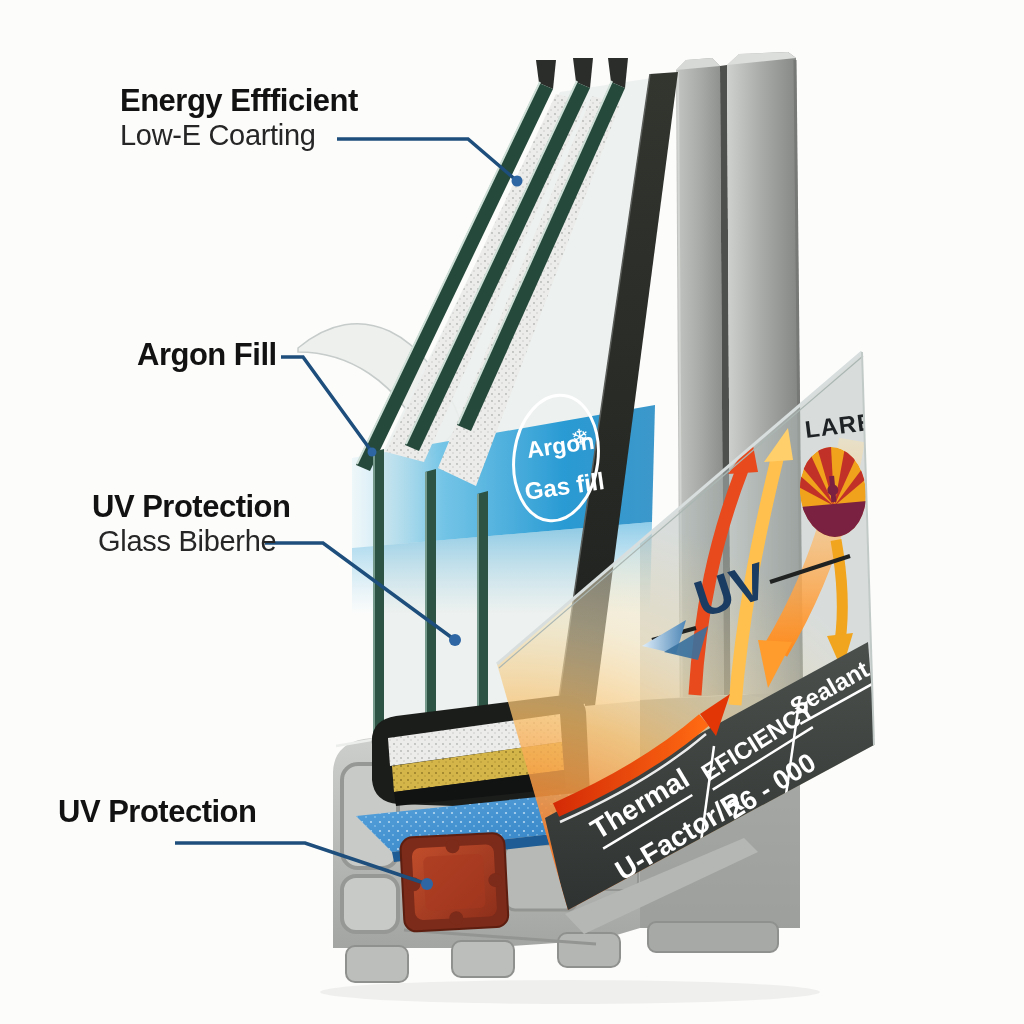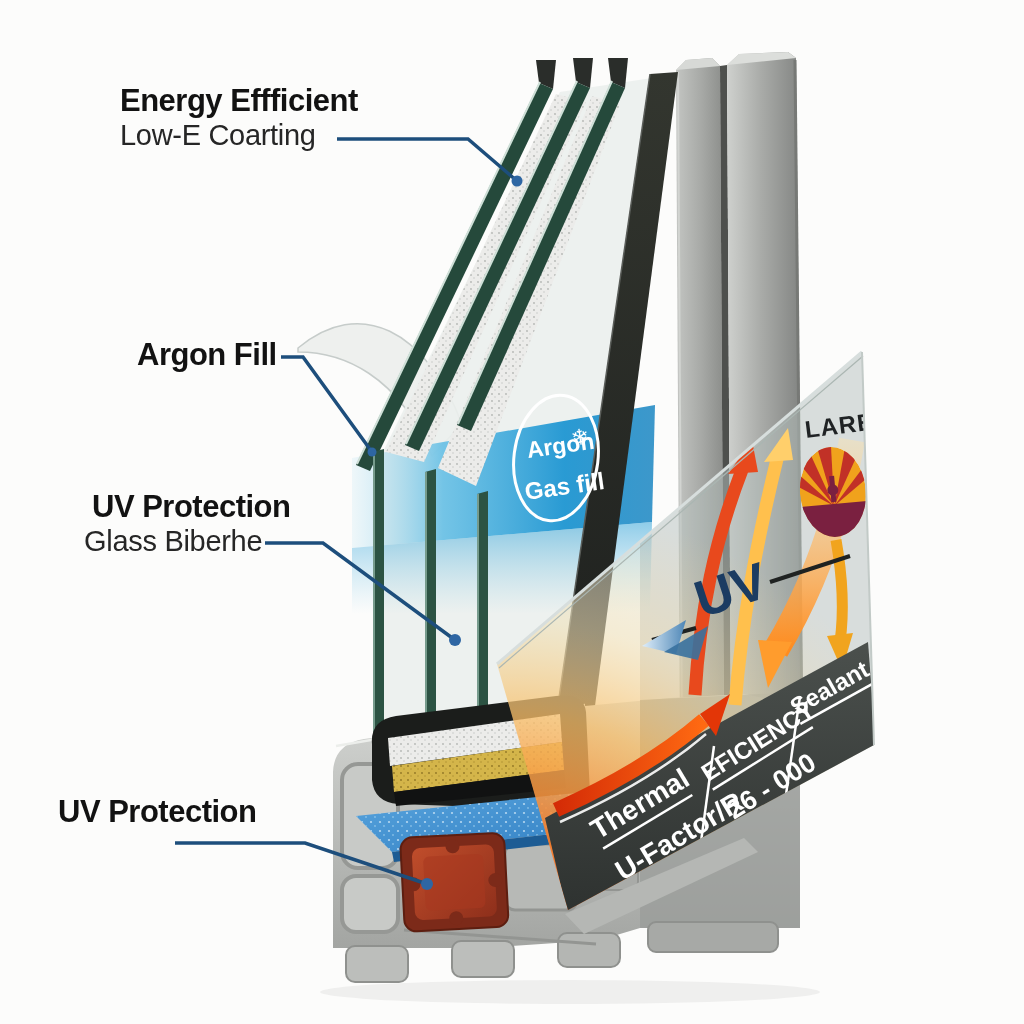--- a/index.html
+++ b/index.html
@@ -298,20 +298,20 @@
   <span class="t">Energy Effficient</span>
   <span class="s">Low-E Coarting</span>
 </div>
 
 <div class="callout" style="left:137px;top:338px;">
   <span class="t">Argon Fill</span>
 </div>
 
 <div class="callout" style="left:92px;top:490px;">
   <span class="t">UV Protection</span>
-  <span class="s" style="margin-left:-8px;">Glass Biberhe</span>
+  <span class="s" style="margin-left:-8px;text-align:center;">Glass Biberhe</span>
 </div>
 
 <div class="callout" style="left:58px;top:795px;">
   <span class="t">UV Protection</span>
 </div>
 
 </div>
 
 </body></html>

